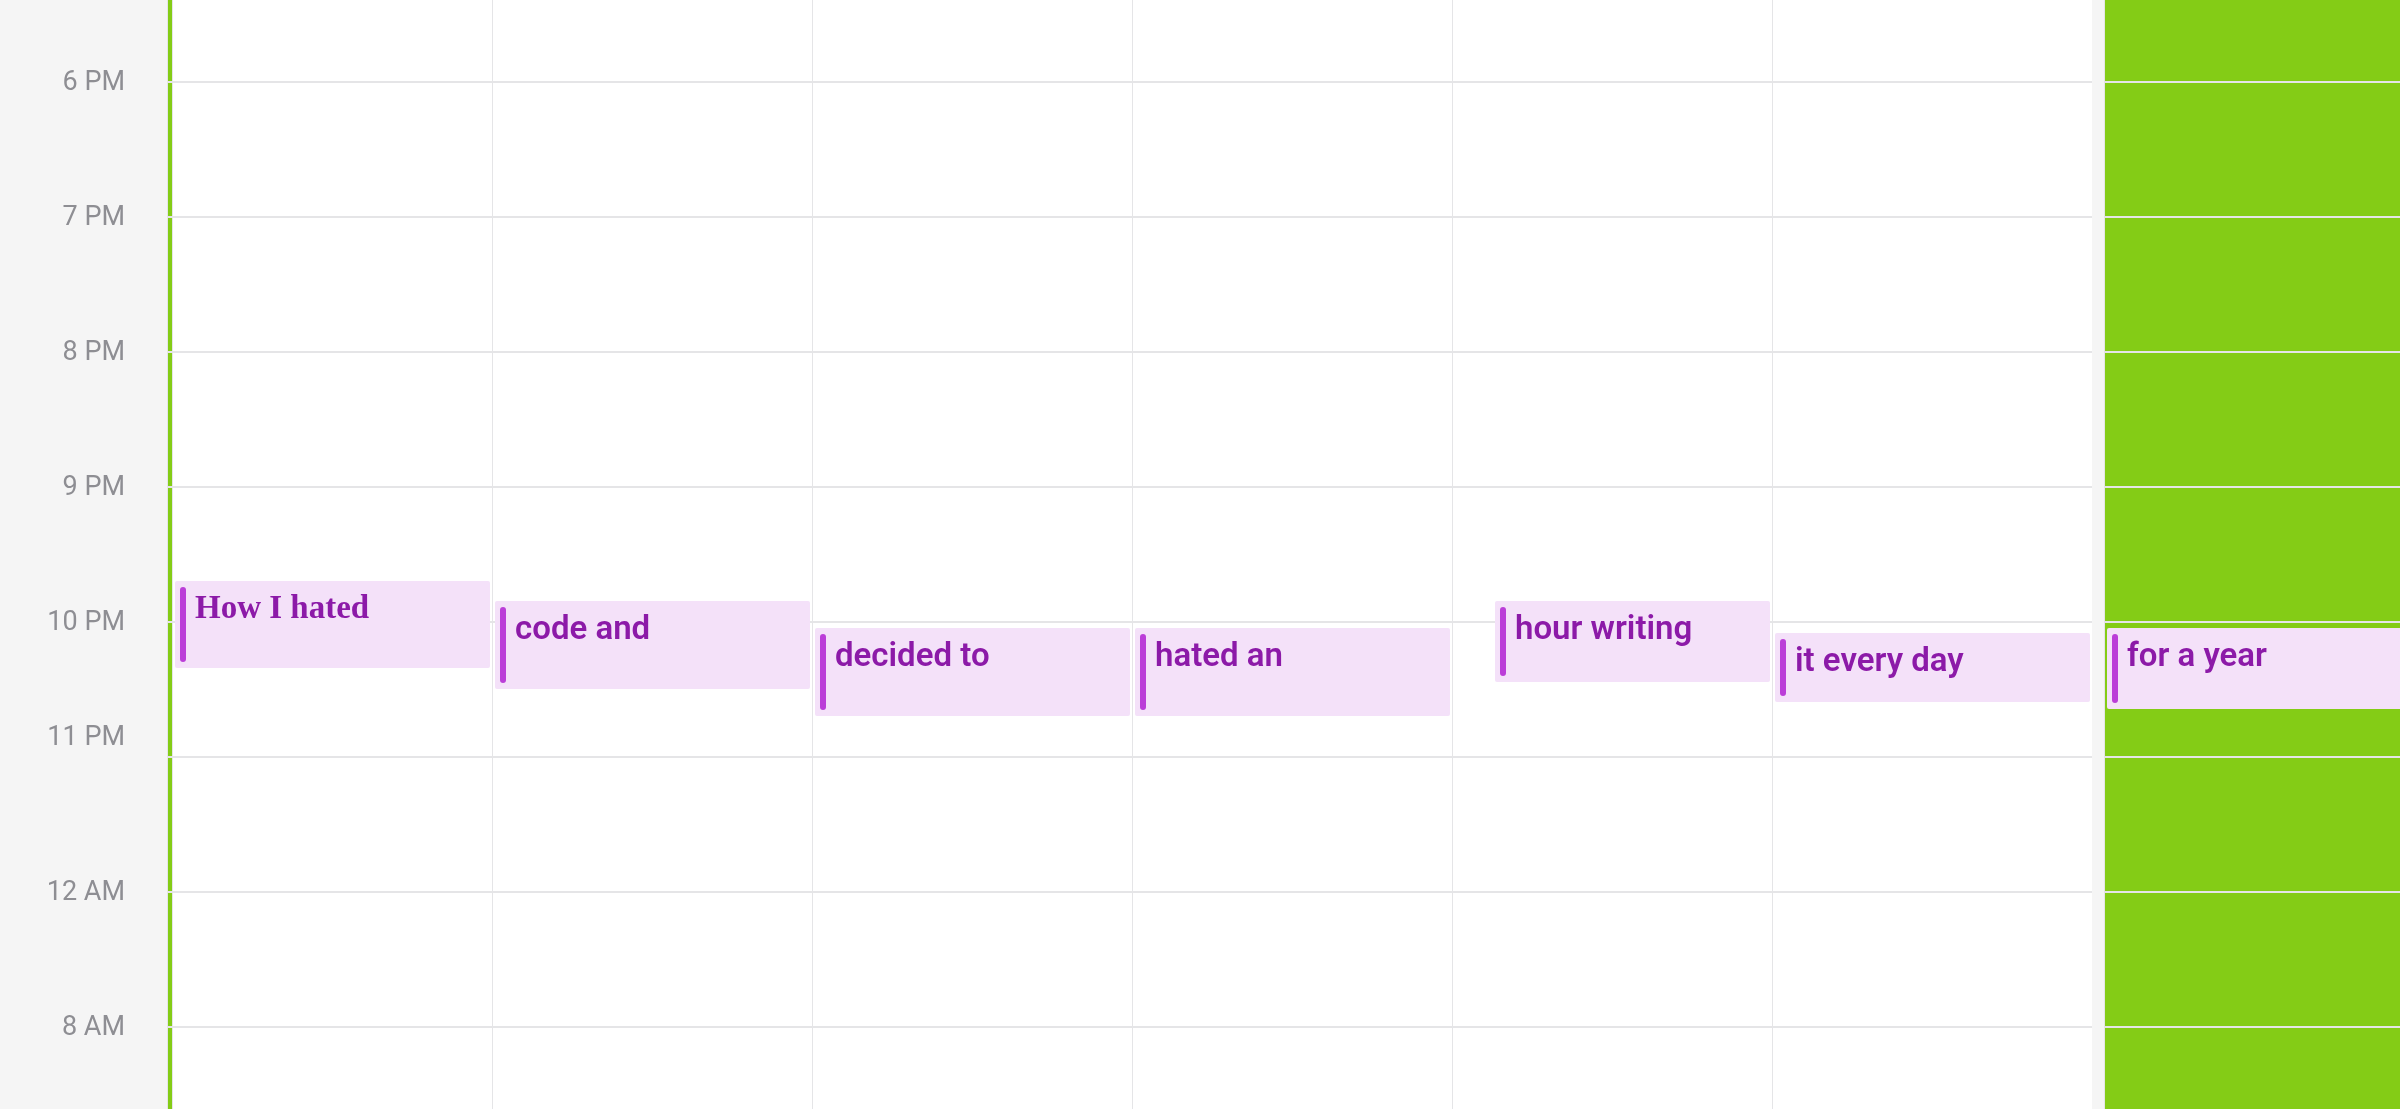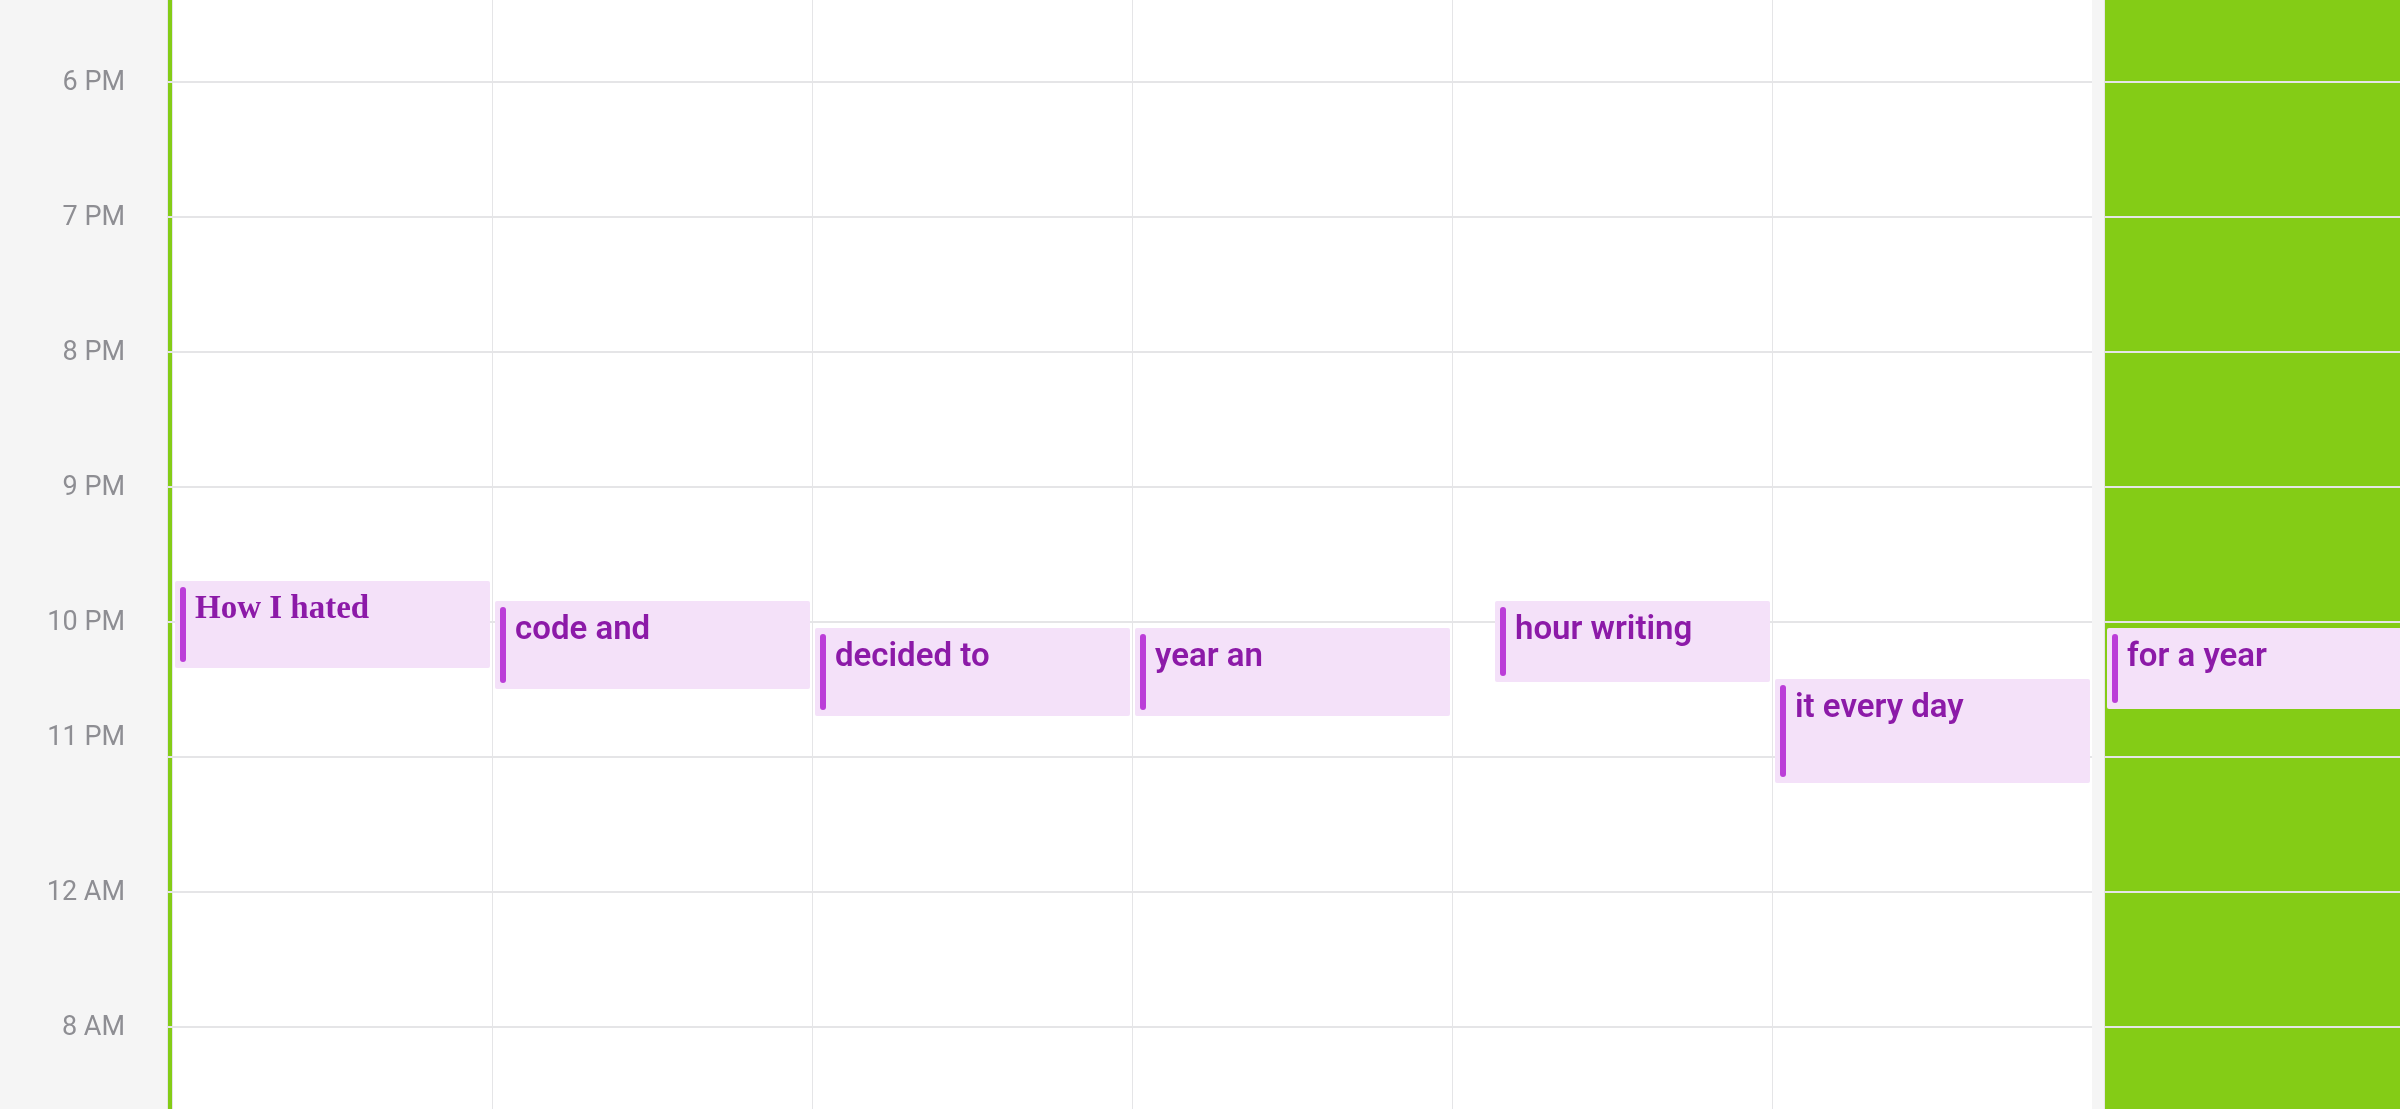--- a/index.html
+++ b/index.html
@@ -151,21 +151,21 @@
       <div class="day-col open" style="width: 320px; flex: 0 0 320px;">
         <div class="hour-line" style="top: 81px;"></div>
         <div class="hour-line" style="top: 216px;"></div>
         <div class="hour-line" style="top: 351px;"></div>
         <div class="hour-line" style="top: 486px;"></div>
         <div class="hour-line" style="top: 621px;"></div>
         <div class="hour-line" style="top: 756px;"></div>
         <div class="hour-line" style="top: 891px;"></div>
         <div class="hour-line" style="top: 1026px;"></div>
         <div class="event" style="top: 627.75px; height: 87.75px; left: 2px; right: 2px;">
-          <div class="event-title">year an</div>
+          <div class="event-title">hated an</div>
         </div>
       </div>
       <div class="day-col open" style="width: 320px; flex: 0 0 320px;">
         <div class="hour-line" style="top: 81px;"></div>
         <div class="hour-line" style="top: 216px;"></div>
         <div class="hour-line" style="top: 351px;"></div>
         <div class="hour-line" style="top: 486px;"></div>
         <div class="hour-line" style="top: 621px;"></div>
         <div class="hour-line" style="top: 756px;"></div>
         <div class="hour-line" style="top: 891px;"></div>
@@ -176,21 +176,21 @@
       </div>
       <div class="day-col open" style="width: 320px; flex: 0 0 320px;">
         <div class="hour-line" style="top: 81px;"></div>
         <div class="hour-line" style="top: 216px;"></div>
         <div class="hour-line" style="top: 351px;"></div>
         <div class="hour-line" style="top: 486px;"></div>
         <div class="hour-line" style="top: 621px;"></div>
         <div class="hour-line" style="top: 756px;"></div>
         <div class="hour-line" style="top: 891px;"></div>
         <div class="hour-line" style="top: 1026px;"></div>
-        <div class="event" style="top: 679px; height: 104px; left: 2px; right: 2px;">
+        <div class="event" style="top: 633px; height: 69px; left: 2px; right: 2px;">
           <div class="event-title">it every day</div>
         </div>
       </div>
       <div class="day-col shaded" style="width: 320px; flex: 0 0 320px;">
         <div class="hour-line" style="top: 81px;"></div>
         <div class="hour-line" style="top: 216px;"></div>
         <div class="hour-line" style="top: 351px;"></div>
         <div class="hour-line" style="top: 486px;"></div>
         <div class="hour-line" style="top: 621px;"></div>
         <div class="hour-line" style="top: 756px;"></div>

